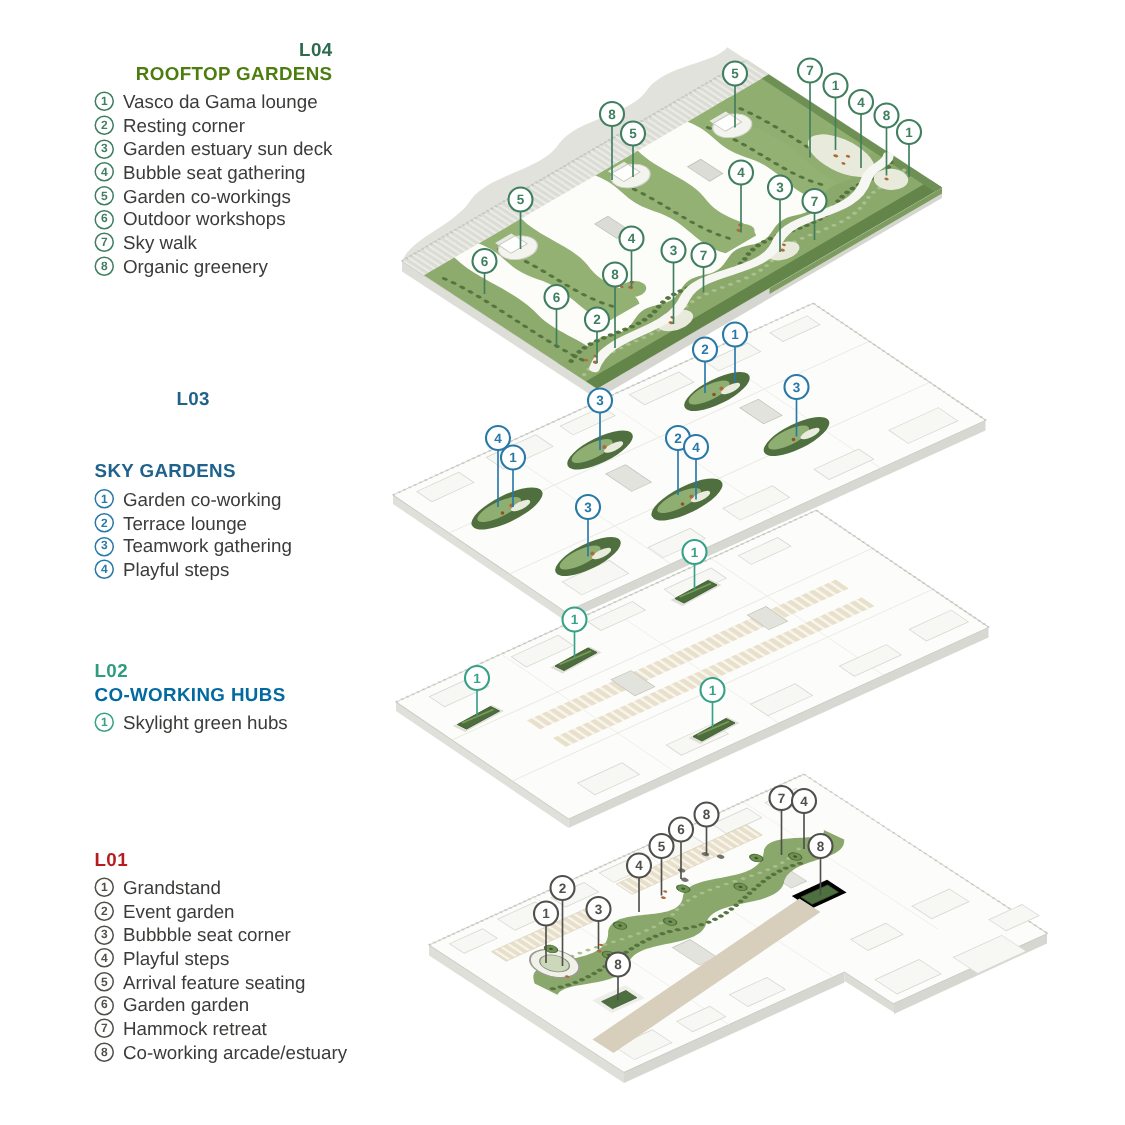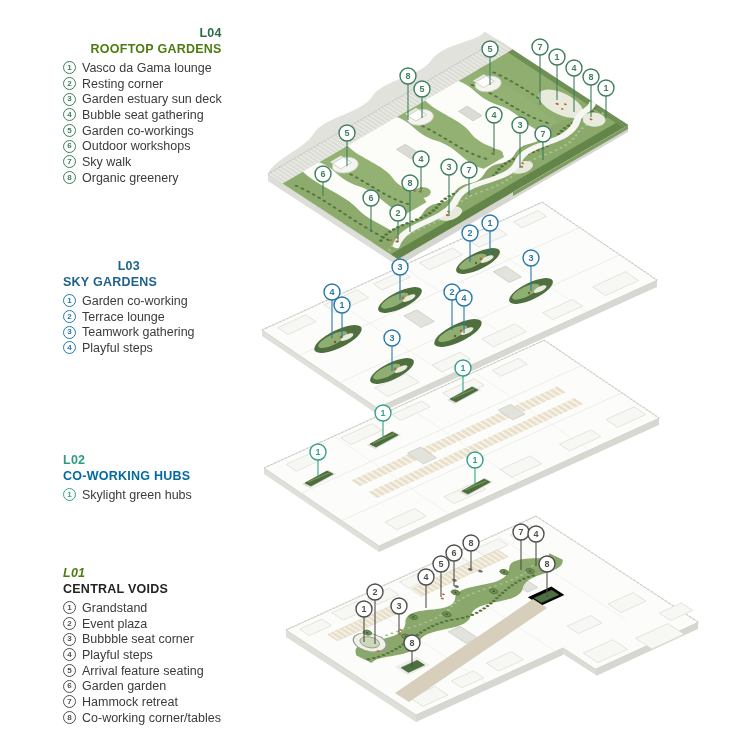--- a/index.html
+++ b/index.html
@@ -2,21 +2,21 @@
 <html><head>
 <meta charset="utf-8">
 <style>
   html,body{margin:0;padding:0;background:#ffffff;}
   .canvas{position:relative;width:750px;height:750px;background:#ffffff;overflow:hidden;
           font-family:"Liberation Sans",sans-serif;}
   svg.plans{position:absolute;left:0;top:0;}
   .legend{position:absolute;}
   .legend-L04{left:63px;top:25px;text-align:right;}
   .legend-L03{left:63px;top:258px;}
-  .legend-L02{left:63px;top:452px;}
+  .legend-L02{left:63px;top:439px;}
   .legend-L01{left:63px;top:565px;}
   .legend-code,.legend-title{font-size:12.5px;font-weight:700;line-height:16px;letter-spacing:.02em;}
   .legend-items{margin-top:3px;}
   .legend-item{display:flex;align-items:center;height:15.7px;font-size:12.5px;color:#3b3b39;white-space:nowrap;}
   .lbadge{width:13px;height:13px;border-radius:50%;border:1.2px solid #3f7e5e;display:inline-flex;
           align-items:center;justify-content:center;font-size:8px;font-weight:700;margin-right:6px;
           flex:none;box-sizing:border-box;background:#fff;line-height:1;}
 </style>
 </head>
 <body>
@@ -598,21 +598,21 @@
             <span>Sky walk</span>
           </div>
           <div class="legend-item">
             <span class="lbadge" style="border-color: rgb(63, 126, 94); color: rgb(63, 126, 94);">8</span>
             <span>Organic greenery</span>
           </div>
         </div>
       </section>
       <section class="legend legend-L03">
         <div class="legend-code" style="color: rgb(31, 98, 139); text-align: center;">L03</div>
-        <div class="legend-title" style="color: rgb(31, 98, 139);">SKY GARDENS</div>
+        <div class="legend-title" style="color: rgb(31, 98, 139); margin-top: 32px;">SKY GARDENS</div>
         <div class="legend-items">
           <div class="legend-item">
             <span class="lbadge" style="border-color: rgb(40, 120, 168); color: rgb(40, 120, 168);">1</span>
             <span>Garden co-working</span>
           </div>
           <div class="legend-item">
             <span class="lbadge" style="border-color: rgb(40, 120, 168); color: rgb(40, 120, 168);">2</span>
             <span>Terrace lounge</span>
           </div>
           <div class="legend-item">
@@ -629,30 +629,29 @@
         <div class="legend-code" style="color: rgb(47, 156, 128);">L02</div>
         <div class="legend-title" style="color: #0369a1;">CO-WORKING HUBS</div>
         <div class="legend-items">
           <div class="legend-item">
             <span class="lbadge" style="border-color: rgb(54, 161, 135); color: rgb(54, 161, 135);">1</span>
             <span>Skylight green hubs</span>
           </div>
         </div>
       </section>
       <section class="legend legend-L01">
-        <div class="legend-code" style="color: #4d7c0f; font-style: italic;">L01</div>
-        <div class="legend-title" style="color: rgb(36, 36, 34);">CENTRAL VOIDS</div>
+        <div class="legend-code" style="color: #b91c1c;">L01</div>
         <div class="legend-items">
           <div class="legend-item">
             <span class="lbadge" style="border-color: rgb(79, 79, 76); color: rgb(79, 79, 76);">1</span>
             <span>Grandstand</span>
           </div>
           <div class="legend-item">
             <span class="lbadge" style="border-color: rgb(79, 79, 76); color: rgb(79, 79, 76);">2</span>
-            <span>Event plaza</span>
+            <span>Event garden</span>
           </div>
           <div class="legend-item">
             <span class="lbadge" style="border-color: rgb(79, 79, 76); color: rgb(79, 79, 76);">3</span>
             <span>Bubbble seat corner</span>
           </div>
           <div class="legend-item">
             <span class="lbadge" style="border-color: rgb(79, 79, 76); color: rgb(79, 79, 76);">4</span>
             <span>Playful steps</span>
           </div>
           <div class="legend-item">
@@ -662,19 +661,19 @@
           <div class="legend-item">
             <span class="lbadge" style="border-color: rgb(79, 79, 76); color: rgb(79, 79, 76);">6</span>
             <span>Garden garden</span>
           </div>
           <div class="legend-item">
             <span class="lbadge" style="border-color: rgb(79, 79, 76); color: rgb(79, 79, 76);">7</span>
             <span>Hammock retreat</span>
           </div>
           <div class="legend-item">
             <span class="lbadge" style="border-color: rgb(79, 79, 76); color: rgb(79, 79, 76);">8</span>
-            <span>Co-working corner/tables</span>
+            <span>Co-working arcade/estuary</span>
           </div>
         </div>
       </section>
     </div>
 
 </div>
 
 </body></html>

